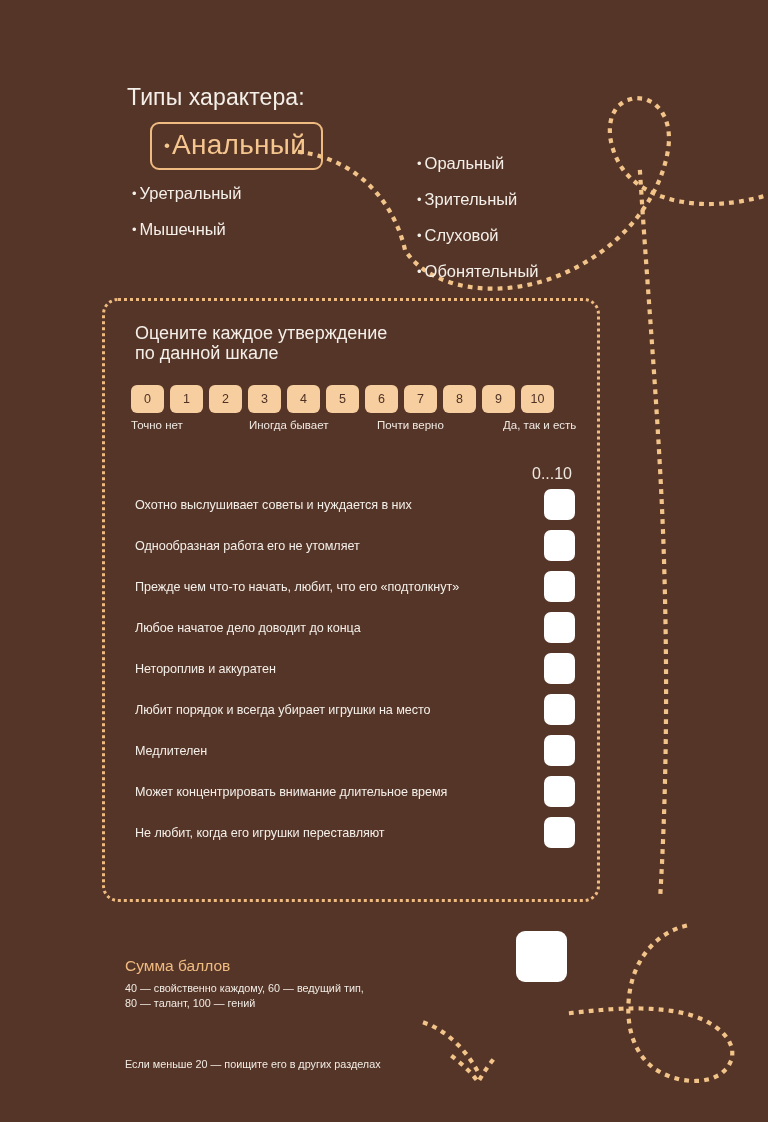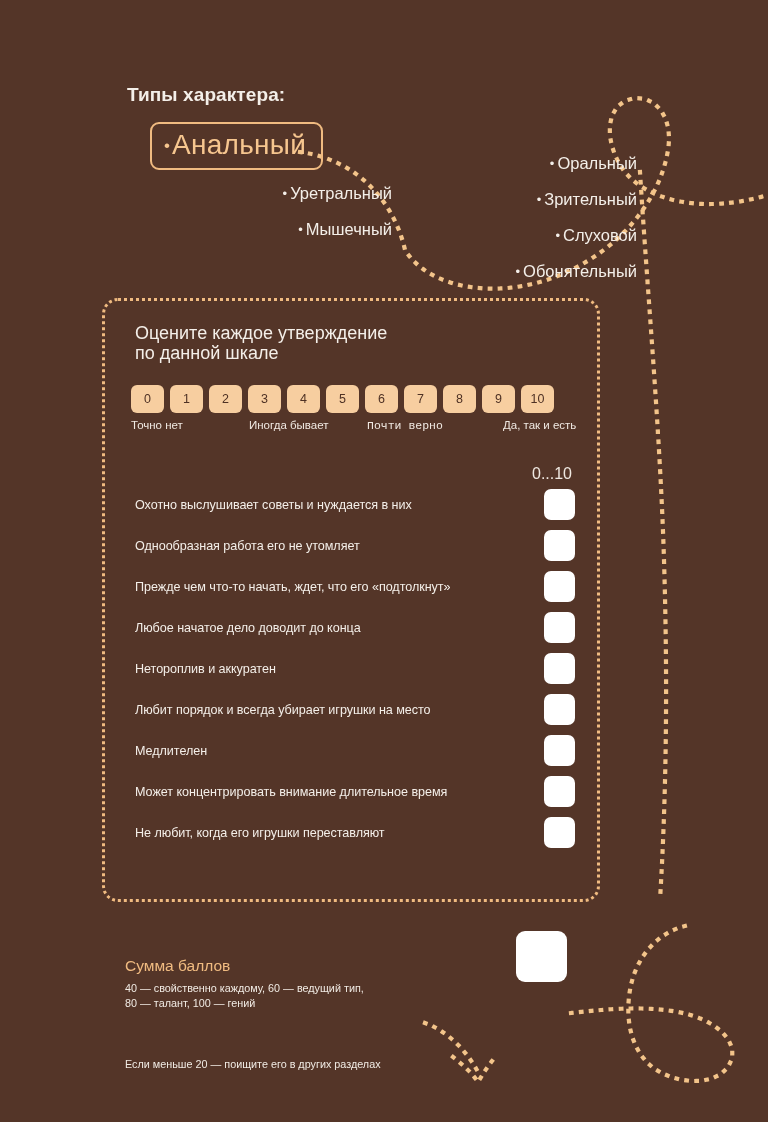--- a/index.html
+++ b/index.html
@@ -40,24 +40,23 @@
   }
 
   
   .header {
     position: absolute;
     left: 127px;
     top: 84px;
     z-index: 3;
   }
   .header-title {
-    font-size: 19px;
+    font-size: 23px;
     letter-spacing: 0.1px;
     color: #f4efe9;
-    font-weight: bold;
   }
 
   .types-wrap {
     position: absolute;
     left: 122px;
     top: 122px;
     width: 470px;
     z-index: 3;
     padding-left: 28px;
   }
@@ -91,21 +90,20 @@
     position: absolute;
     left: 295px;
     top: 32px;
     width: 220px;
   }
   .type-item {
     font-size: 16.5px;
     color: #f4efe9;
     margin-bottom: 17px;
     white-space: nowrap;
-    text-align: right;
   }
   .type-item .bullet {
     font-size: 13px;
     vertical-align: 1.5px;
     margin-right: 3px;
   }
 
   
   .card {
     position: absolute;
@@ -156,21 +154,21 @@
     height: 16px;
   }
   .anchor {
     position: absolute;
     font-size: 11.5px;
     color: #f0e9e2;
     white-space: nowrap;
   }
   .anchor.a0 { left: 0px; }
   .anchor.a1 { left: 118px; }
-  .anchor.a2 { left: 236px; font-family: Liberation Mono, monospace; }
+  .anchor.a2 { left: 246px; }
   .anchor.a3 { left: 372px; }
 
   
   .scorehead {
     position: absolute;
     right: 22px;
     top: 164px;
     width: 46px;
     text-align: center;
     font-size: 16px;
@@ -328,21 +326,21 @@
     <div class="statements">
       <div class="st-row">
         <span class="st-text">Охотно выслушивает советы и нуждается в них</span>
         <span class="st-box"></span>
       </div>
       <div class="st-row">
         <span class="st-text">Однообразная работа его не утомляет</span>
         <span class="st-box"></span>
       </div>
       <div class="st-row">
-        <span class="st-text">Прежде чем что-то начать, ждет, что его «подтолкнут»</span>
+        <span class="st-text">Прежде чем что-то начать, любит, что его «подтолкнут»</span>
         <span class="st-box"></span>
       </div>
       <div class="st-row">
         <span class="st-text">Любое начатое дело доводит до конца</span>
         <span class="st-box"></span>
       </div>
       <div class="st-row">
         <span class="st-text">Нетороплив и аккуратен</span>
         <span class="st-box"></span>
       </div>

